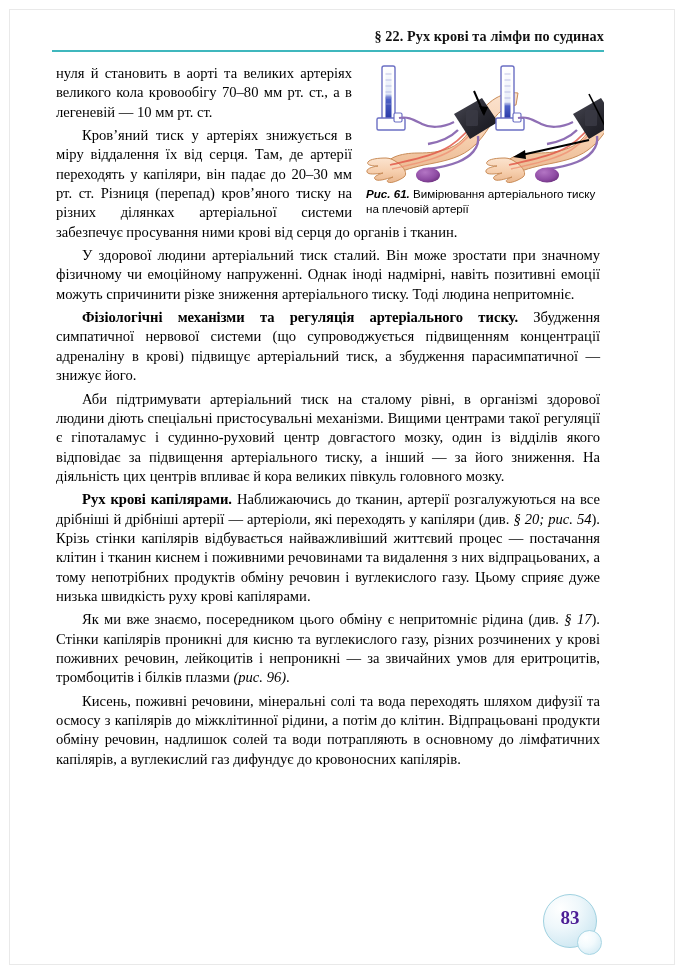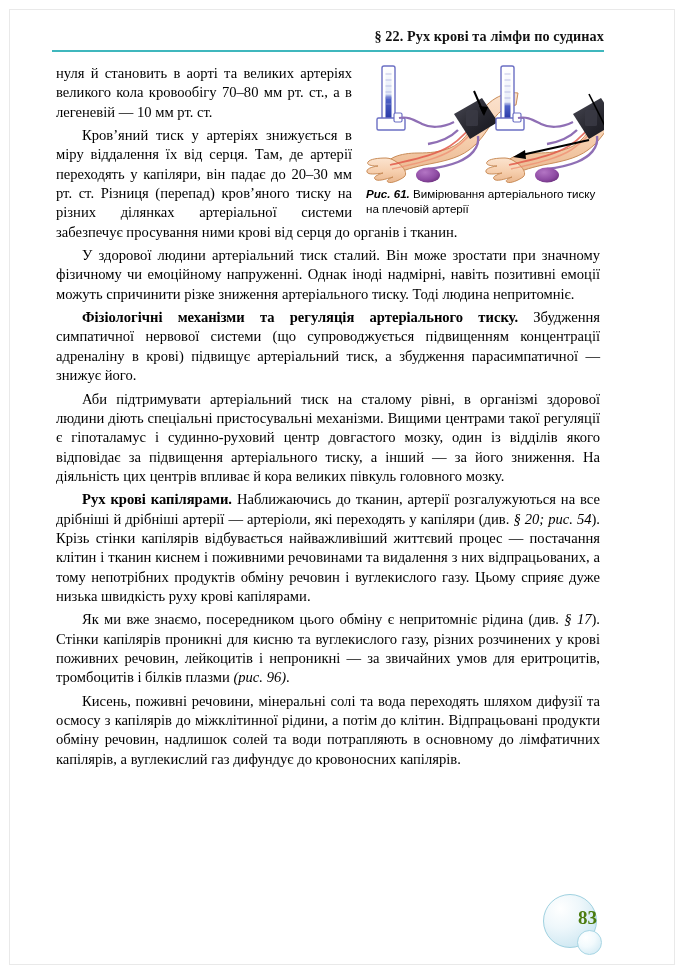--- a/index.html
+++ b/index.html
@@ -128,24 +128,24 @@
     border-radius: 50%;
     background:
       radial-gradient(circle at 34% 28%, #ffffff 0%, #f2fafd 42%, #d6ecf5 80%, #c6e5f0 100%);
     border: 1px solid #a8d6e4;
     box-sizing: border-box;
   }
   .folio .folio-num {
     position: absolute;
     left: 0; top: 13px;
     width: 54px;
-    text-align: right;
+    text-align: center;
     font-size: 19px;
     font-weight: bold;
-    color: #4d7c0f;
+    color: #4c1d95;
     font-family: "Liberation Serif", serif;
   }
 </style>
 </head>
 <body>
 
 <div class="page">
 
   <div class="page-frame"></div>
 

